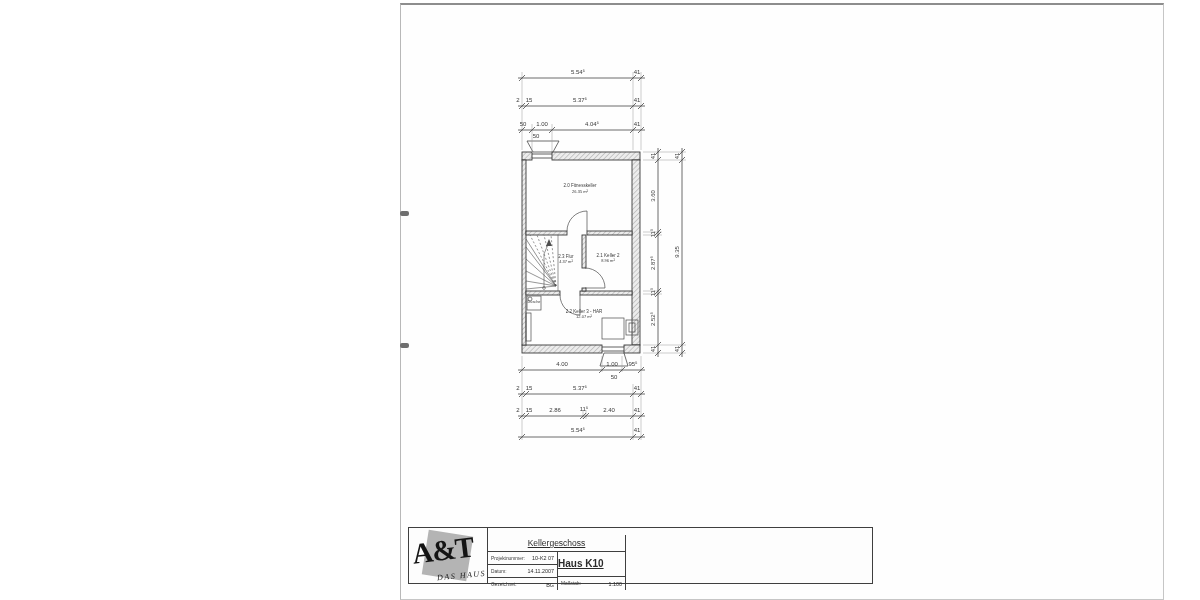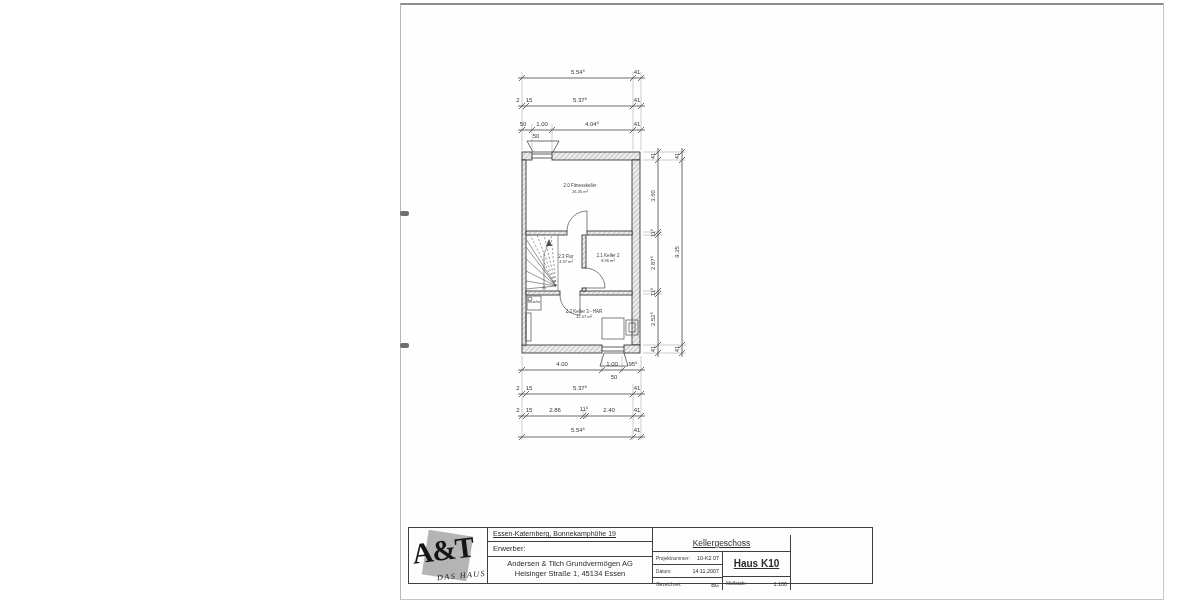--- a/index.html
+++ b/index.html
@@ -36,21 +36,21 @@
     padding-top:3px;text-decoration:underline;box-sizing:border-box;}
   .tb-grid{display:flex;height:38px;}
   .tb-fields{width:70px;border-right:1px solid #3f3f3f;box-sizing:border-box;}
   .tb-frow{height:13px;border-bottom:1px solid #3f3f3f;display:flex;align-items:center;
     justify-content:space-between;padding:0 3px;box-sizing:border-box;}
   .tb-frow:last-child{border-bottom:none;}
   .tb-flabel{font-size:4.8px;color:#3a3a3a;}
   .tb-fvalue{font-size:5.4px;color:#2b2b2b;}
   .tb-hauscol{width:67px;}
   .tb-haus{height:25px;border-bottom:1px solid #3f3f3f;font-size:10px;font-weight:bold;
-    text-align:center;padding-top:6px;text-decoration:underline;box-sizing:border-box;}
+    text-align:left;padding-top:6px;text-decoration:underline;box-sizing:border-box;}
   .tb-mass{height:13px;border-bottom:none;}
   .tb-empty{flex:1;}
 </style>
 </head>
 <body>
 
 <div class="sheet"></div>
 <div class="punch" style="left:400px;top:211px;"></div>
 <div class="punch" style="left:400px;top:343px;"></div>
 
@@ -251,28 +251,20 @@
     <span class="plabel area" style="left: 584px; top: 317px; transform: translate(-50%, -50%);">12.07 m²</span>
     <span class="plabel fixture" style="left: 534px; top: 303px; transform: translate(-50%, -50%);">Dusche</span>
   </div>
 
 <div class="titleblock">
   <div class="tb-cell tb-logo">
     <div class="logo-square"></div>
     <div class="logo-at">A&amp;T</div>
     <div class="logo-sub">DAS HAUS</div>
   </div>
-  <div class="tb-cell tb-mid">
-    <div class="tb-site">Essen-Katernberg, Bonnekamphöhe 19</div>
-    <div class="tb-erw">Erwerber:</div>
-    <div class="tb-company">
-      <div>Andersen &amp; Tilch Grundvermögen AG</div>
-      <div>Heisinger Straße 1, 45134 Essen</div>
-    </div>
-  </div>
   <div class="tb-cell tb-right">
     <div class="tb-dtitle">Kellergeschoss</div>
     <div class="tb-grid">
       <div class="tb-fields">
         <div class="tb-frow">
           <span class="tb-flabel">Projektnummer:</span>
           <span class="tb-fvalue">10-K2 07</span>
         </div>
         <div class="tb-frow">
           <span class="tb-flabel">Datum:</span>

